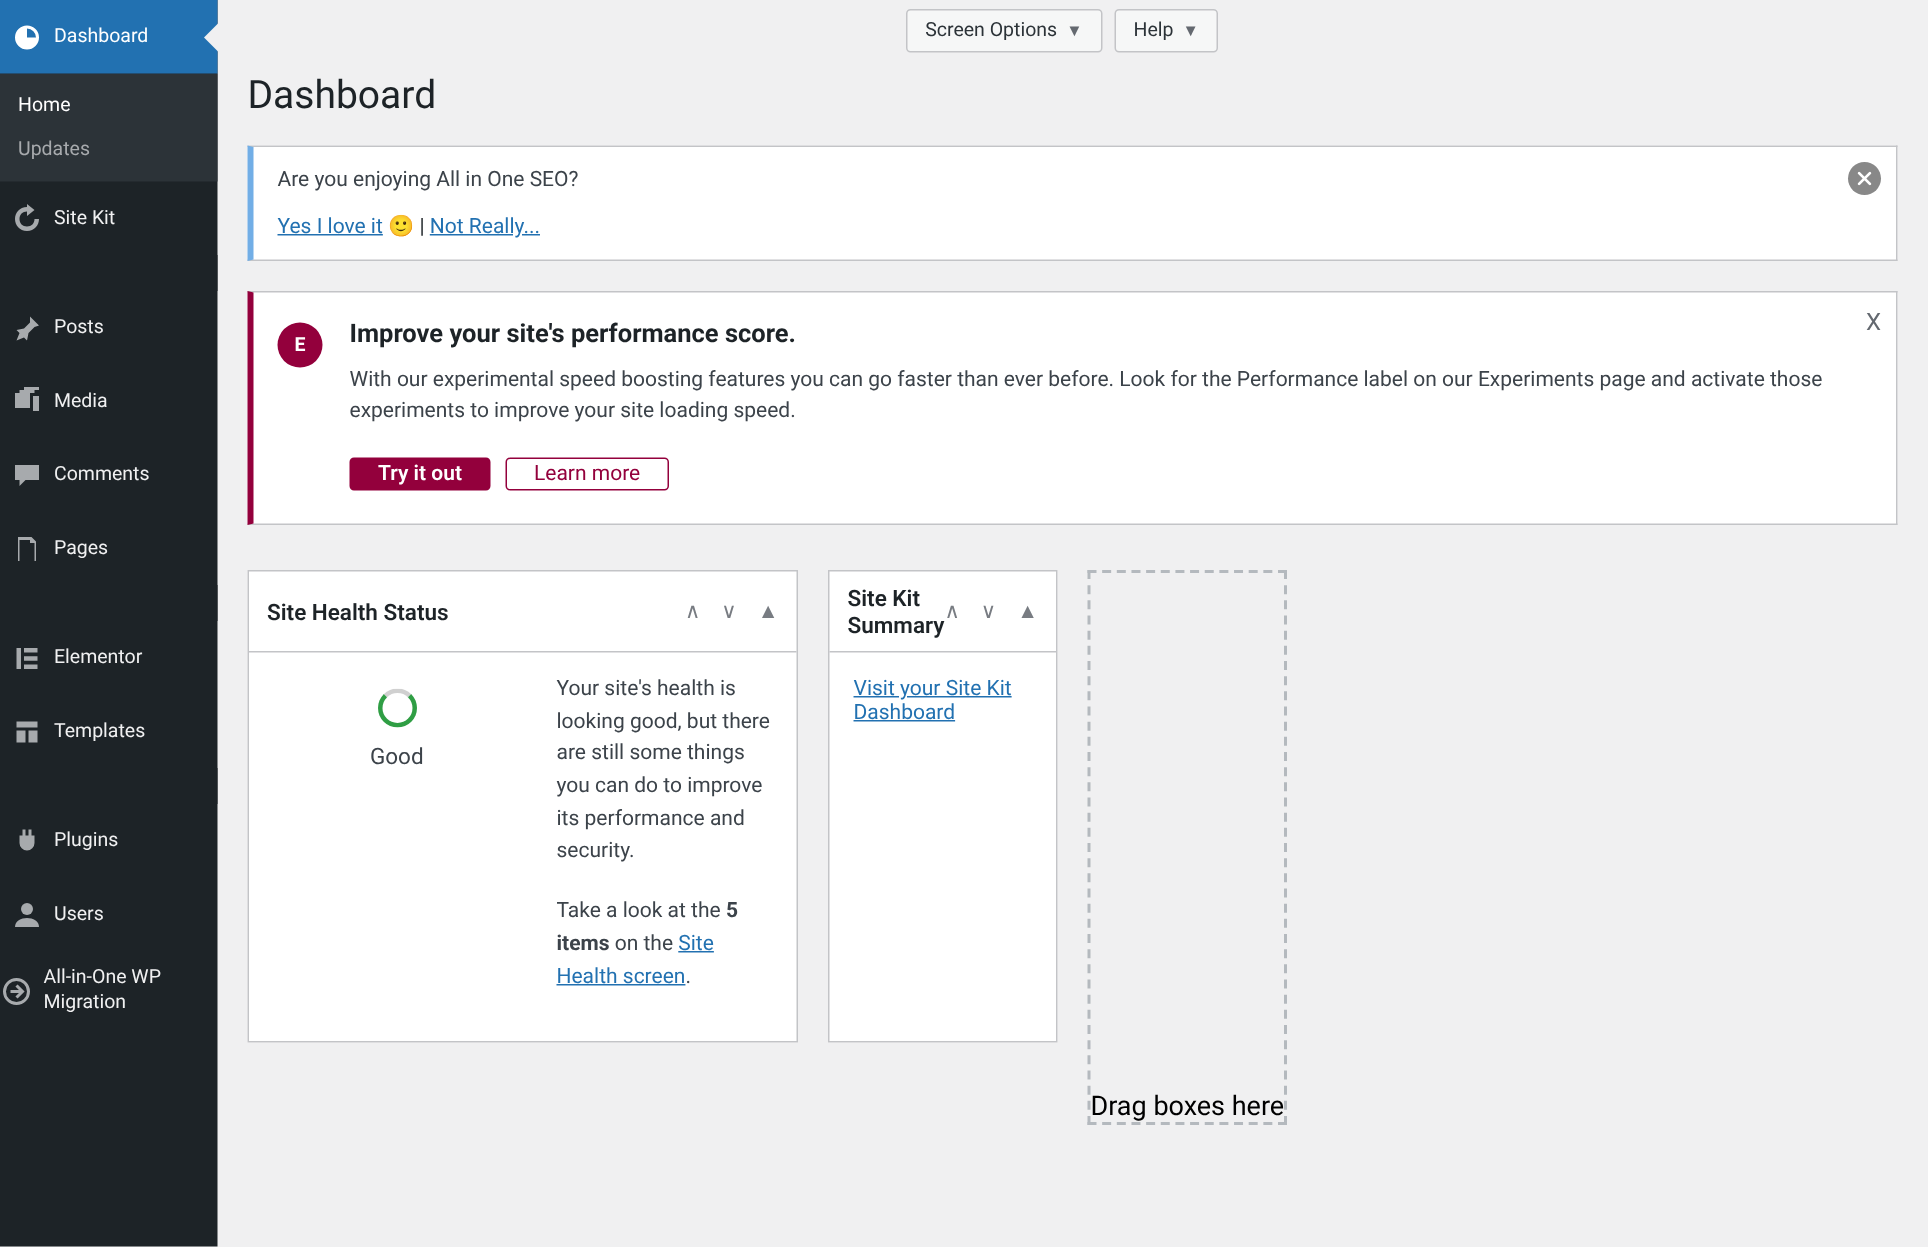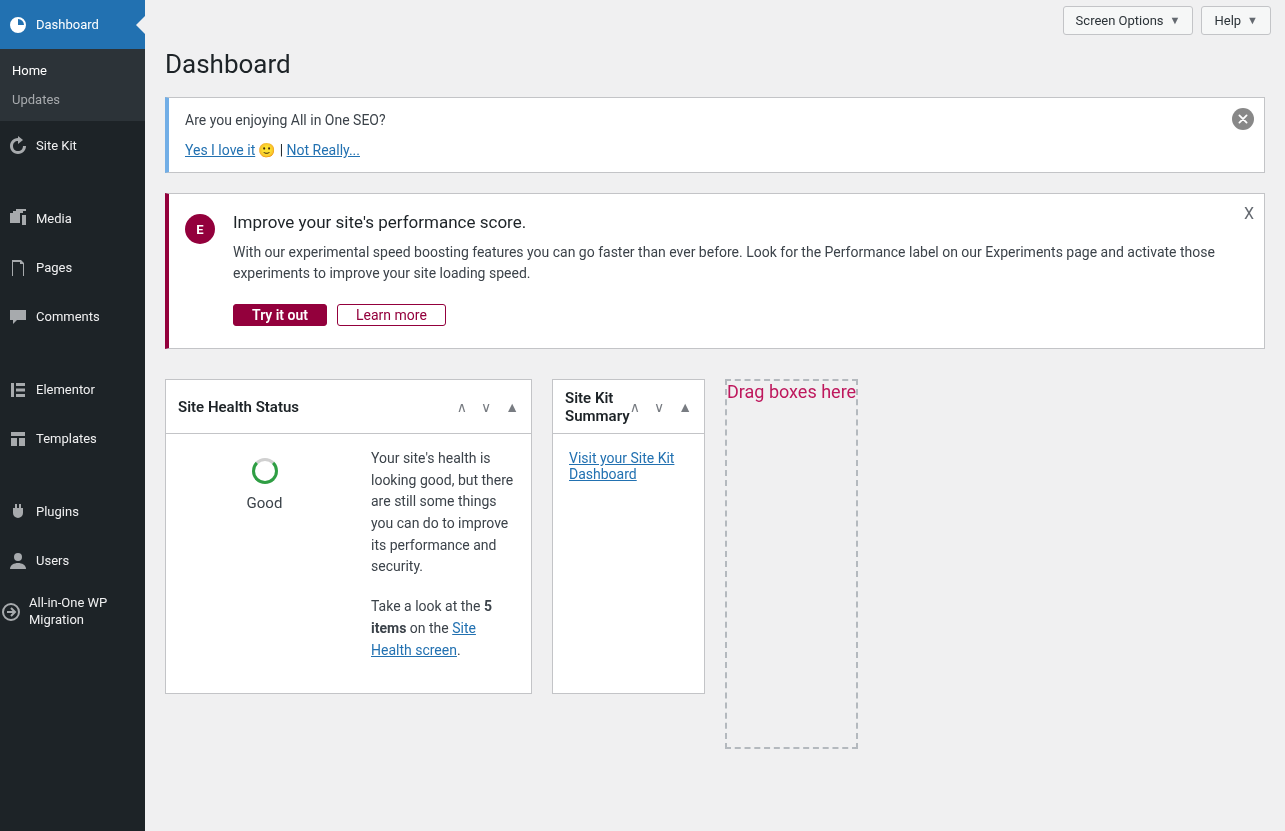--- a/index.html
+++ b/index.html
@@ -13,39 +13,39 @@
   .menu-top.current{background:#2271b1;color:#fff;position:relative}
   .menu-top.current .icon{color:#fff}
   .menu-top.current::after{content:"";position:absolute;right:-1px;top:50%;margin-top:-10px;border:10px solid transparent;border-right-color:#f0f0f1}
   .submenu{background:#2c3338;padding:7px 0}
   .submenu-item{display:block;padding:7px 12px;color:#a7aaad;cursor:pointer}
   .submenu-item.current{color:#fff;font-weight:400}
   .menu-gap{height:24px;background:#1d2327}
 
   
   #wpbody{margin-left:145px;min-height:100vh}
-  .topbar{display:flex;justify-content:flex-end;gap:8px;padding:6px 14px 0 0}
+  .topbar{display:flex;justify-content:center;gap:8px;padding:6px 14px 0 0}
   .screen-btn{background:#f6f7f7;border:1px solid #c3c4c7;border-radius:3px;padding:6px 12px;display:flex;align-items:center;gap:6px;cursor:pointer;color:#2c3338;font-size:13px}
   .screen-btn .caret{font-size:11px;color:#646970}
 
   .wrap{padding:8px 20px 40px 20px}
   h1.page-title{font-size:26px;font-weight:400;margin:6px 0 18px 0;color:#1d2327}
 
   
   .notice{background:#fff;border:1px solid #c3c4c7;margin:0 0 20px 0;position:relative}
   .notice.seo{border-left:4px solid #72aee6;padding:14px 40px 14px 16px}
   .notice.seo p.q{margin:0 0 14px 0;font-size:14px;color:#3c434a}
   .notice.seo .links{font-size:14px}
   .notice.seo a{color:#2271b1;}
   .notice .dismiss{position:absolute;top:10px;right:10px;width:22px;height:22px;border-radius:50%;background:#888;display:flex;align-items:center;justify-content:center;cursor:pointer}
   .notice .dismiss svg{width:12px;height:12px;fill:#fff}
 
   .notice.elementor{border-left:4px solid #93003c;padding:18px 40px 22px 16px;display:flex;gap:18px}
   .e-badge{width:30px;height:30px;border-radius:50%;background:#93003c;color:#fff;display:flex;align-items:center;justify-content:center;font-weight:700;flex:0 0 30px;margin-top:2px;font-size:13px}
-  .e-body h2{margin:0 0 10px 0;font-size:17px;font-weight:400;color:#1d2327}
+  .e-body h2{margin:0 0 10px 0;font-size:17px;font-weight:700;color:#1d2327}
   .e-body p.desc{margin:0 0 20px 0;font-size:14px;color:#3c434a;line-height:1.5}
   .e-actions{display:flex;gap:10px}
   .btn{display:inline-flex;align-items:center;justify-content:center;height:22px;padding:0 18px;border-radius:3px;font-size:14px;cursor:pointer}
   .btn.primary{background:#93003c;color:#fff;border:1px solid #93003c;font-weight:600}
   .btn.secondary{background:#fff;color:#93003c;border:1px solid #93003c}
   .notice.elementor .dismiss{background:transparent;font-size:16px;color:#646970;width:auto;height:auto}
 
   
   .dash-cols{display:flex;gap:20px;align-items:flex-start;margin-top:30px}
   .col{flex:1;display:flex;flex-direction:row;gap:20px}
@@ -56,21 +56,21 @@
   .handle-actions span{cursor:pointer;font-size:14px}
   .inside{padding:14px 16px}
   .health{display:flex;gap:24px;align-items:flex-start}
   .health-left{flex:0 0 165px;display:flex;flex-direction:column;align-items:center;gap:10px;padding-top:10px}
   .ring{width:26px;height:26px;border:3px solid #2f9e44;border-top-color:#d0d0d0;border-radius:50%}
   .health-right p{margin:0 0 18px 0;font-size:14px;line-height:1.55;color:#3c434a}
   .health-right a{color:#2271b1;text-decoration:underline}
   .sitekit-link{padding:16px;font-size:14px}
   .sitekit-link a{color:#2271b1}
 
-  .drop-zone{border:2px dashed #b4b9be;min-height:370px;display:flex;align-items:flex-start;justify-content:center;color:#be185d;font-size:18px;background:transparent}
+  .drop-zone{border:2px dashed #b4b9be;min-height:370px;display:flex;align-items:flex-end;justify-content:center;color:#000000;font-size:18px;background:transparent}
 </style>
 </head>
 <body>
 
 <div id="adminmenu">
   <div class="menu-top current">
     <span class="icon">
       <svg viewBox="0 0 20 20">
           <path d="M10 2a8 8 0 100 16 8 8 0 000-16zm0 2a6 6 0 016 6h-6V4z"></path>
         </svg>
@@ -89,40 +89,48 @@
         </svg>
     </span>
     <span>Site Kit</span>
   </div>
 
   <div class="menu-gap"></div>
 
   <div class="menu-top">
     <span class="icon">
       <svg viewBox="0 0 20 20">
+          <path d="M12 2l6 6-3 1-4 4-1 5-2-2-5 2 2-5-2-2 5-1 4-4z"></path>
+        </svg>
+    </span>
+    <span>Posts</span>
+  </div>
+  <div class="menu-top">
+    <span class="icon">
+      <svg viewBox="0 0 20 20">
           <path d="M2 4h10v10H2zM5 2h10v2H5zM8 0h10v2H8zM14 6h4v10h-4z"></path>
         </svg>
     </span>
     <span>Media</span>
   </div>
   <div class="menu-top">
     <span class="icon">
       <svg viewBox="0 0 20 20">
+          <path d="M2 3h16v10H9l-4 4v-4H2z"></path>
+        </svg>
+    </span>
+    <span>Comments</span>
+  </div>
+  <div class="menu-top">
+    <span class="icon">
+      <svg viewBox="0 0 20 20">
           <path d="M4 2h9l3 3v13H4zM5 4v14h10V6h-3V4z"></path>
         </svg>
     </span>
     <span>Pages</span>
-  </div>
-  <div class="menu-top">
-    <span class="icon">
-      <svg viewBox="0 0 20 20">
-          <path d="M2 3h16v10H9l-4 4v-4H2z"></path>
-        </svg>
-    </span>
-    <span>Comments</span>
   </div>
 
   <div class="menu-gap"></div>
 
   <div class="menu-top">
     <span class="icon">
       <svg viewBox="0 0 20 20">
           <rect x="3" y="3" width="3" height="14"></rect>
           <rect x="8" y="3" width="9" height="3"></rect>
           <rect x="8" y="8.5" width="9" height="3"></rect>

